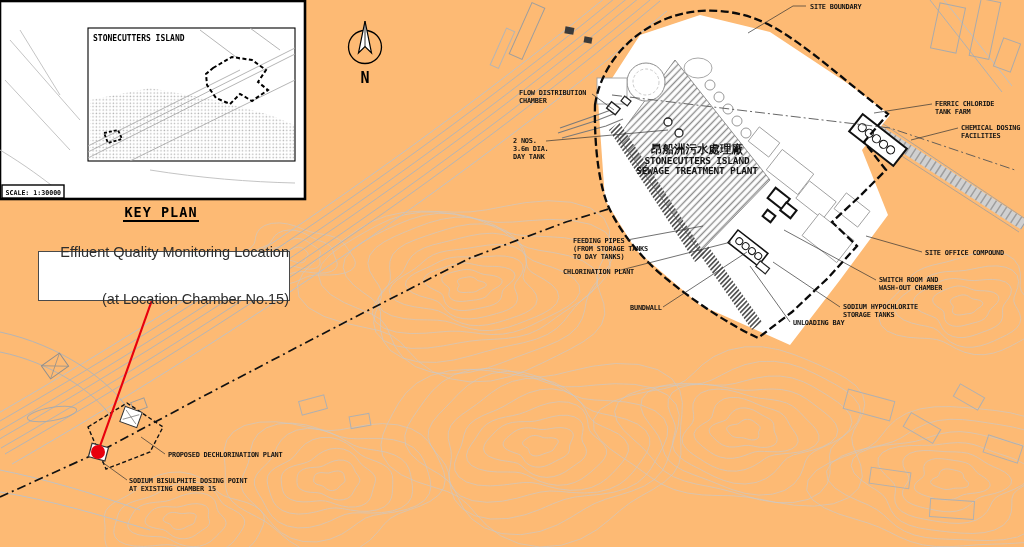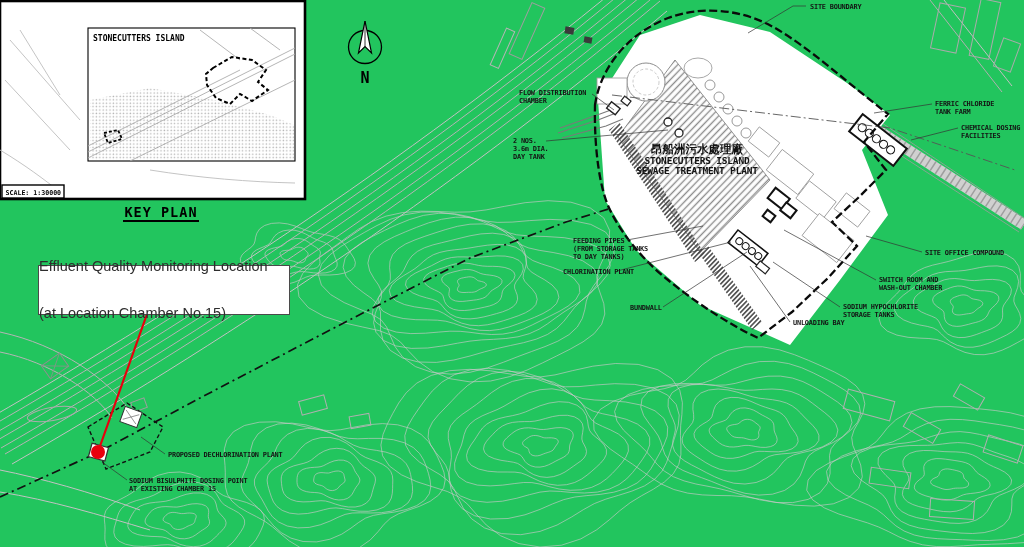--- a/index.html
+++ b/index.html
@@ -1,22 +1,22 @@
 <!DOCTYPE html>
 <html><head>
 <meta charset="utf-8">
 <style>
   html,body{margin:0;padding:0;background:#fff;font-family:"Liberation Sans",sans-serif;}
-  #stage{position:relative;width:1024px;height:547px;background:#22c55e;overflow:hidden;}
+  #stage{position:relative;width:1024px;height:547px;background:#fdba74;overflow:hidden;}
   #map{position:absolute;left:0;top:0;}
   .tech-label{font-family:"DejaVu Sans Mono",monospace;font-weight:bold;fill:#141414;letter-spacing:-0.2px;}
   .leader{stroke:#333;stroke-width:0.7;fill:none;}
-  #callout{position:absolute;left:38px;top:265px;width:250px;height:48px;background:#fff;
+  #callout{position:absolute;left:38px;top:251px;width:250px;height:48px;background:#fff;
            border:1.3px solid #4a4a4a;display:flex;flex-direction:column;justify-content:center;
-           align-items:flex-start;text-align:center;color:#2d2d2d;font-size:14.5px;line-height:1.45;gap:26px;}
+           align-items:flex-end;text-align:center;color:#2d2d2d;font-size:14.5px;line-height:1.45;gap:26px;}
   .kp-text{font-family:"DejaVu Sans Mono",monospace;font-weight:bold;fill:#000;}
 </style>
 </head>
 <body>
 
 <div id="stage">
 <svg id="map" width="1024" height="547" viewBox="0 0 1024 547" xmlns="http://www.w3.org/2000/svg">
   <defs>
     <pattern id="hatch" patternUnits="userSpaceOnUse" width="5" height="5" patternTransform="rotate(44)">
       <line x1="2.5" y1="0" x2="2.5" y2="5" stroke="#8d8d8d" stroke-width="1.4"></line>

